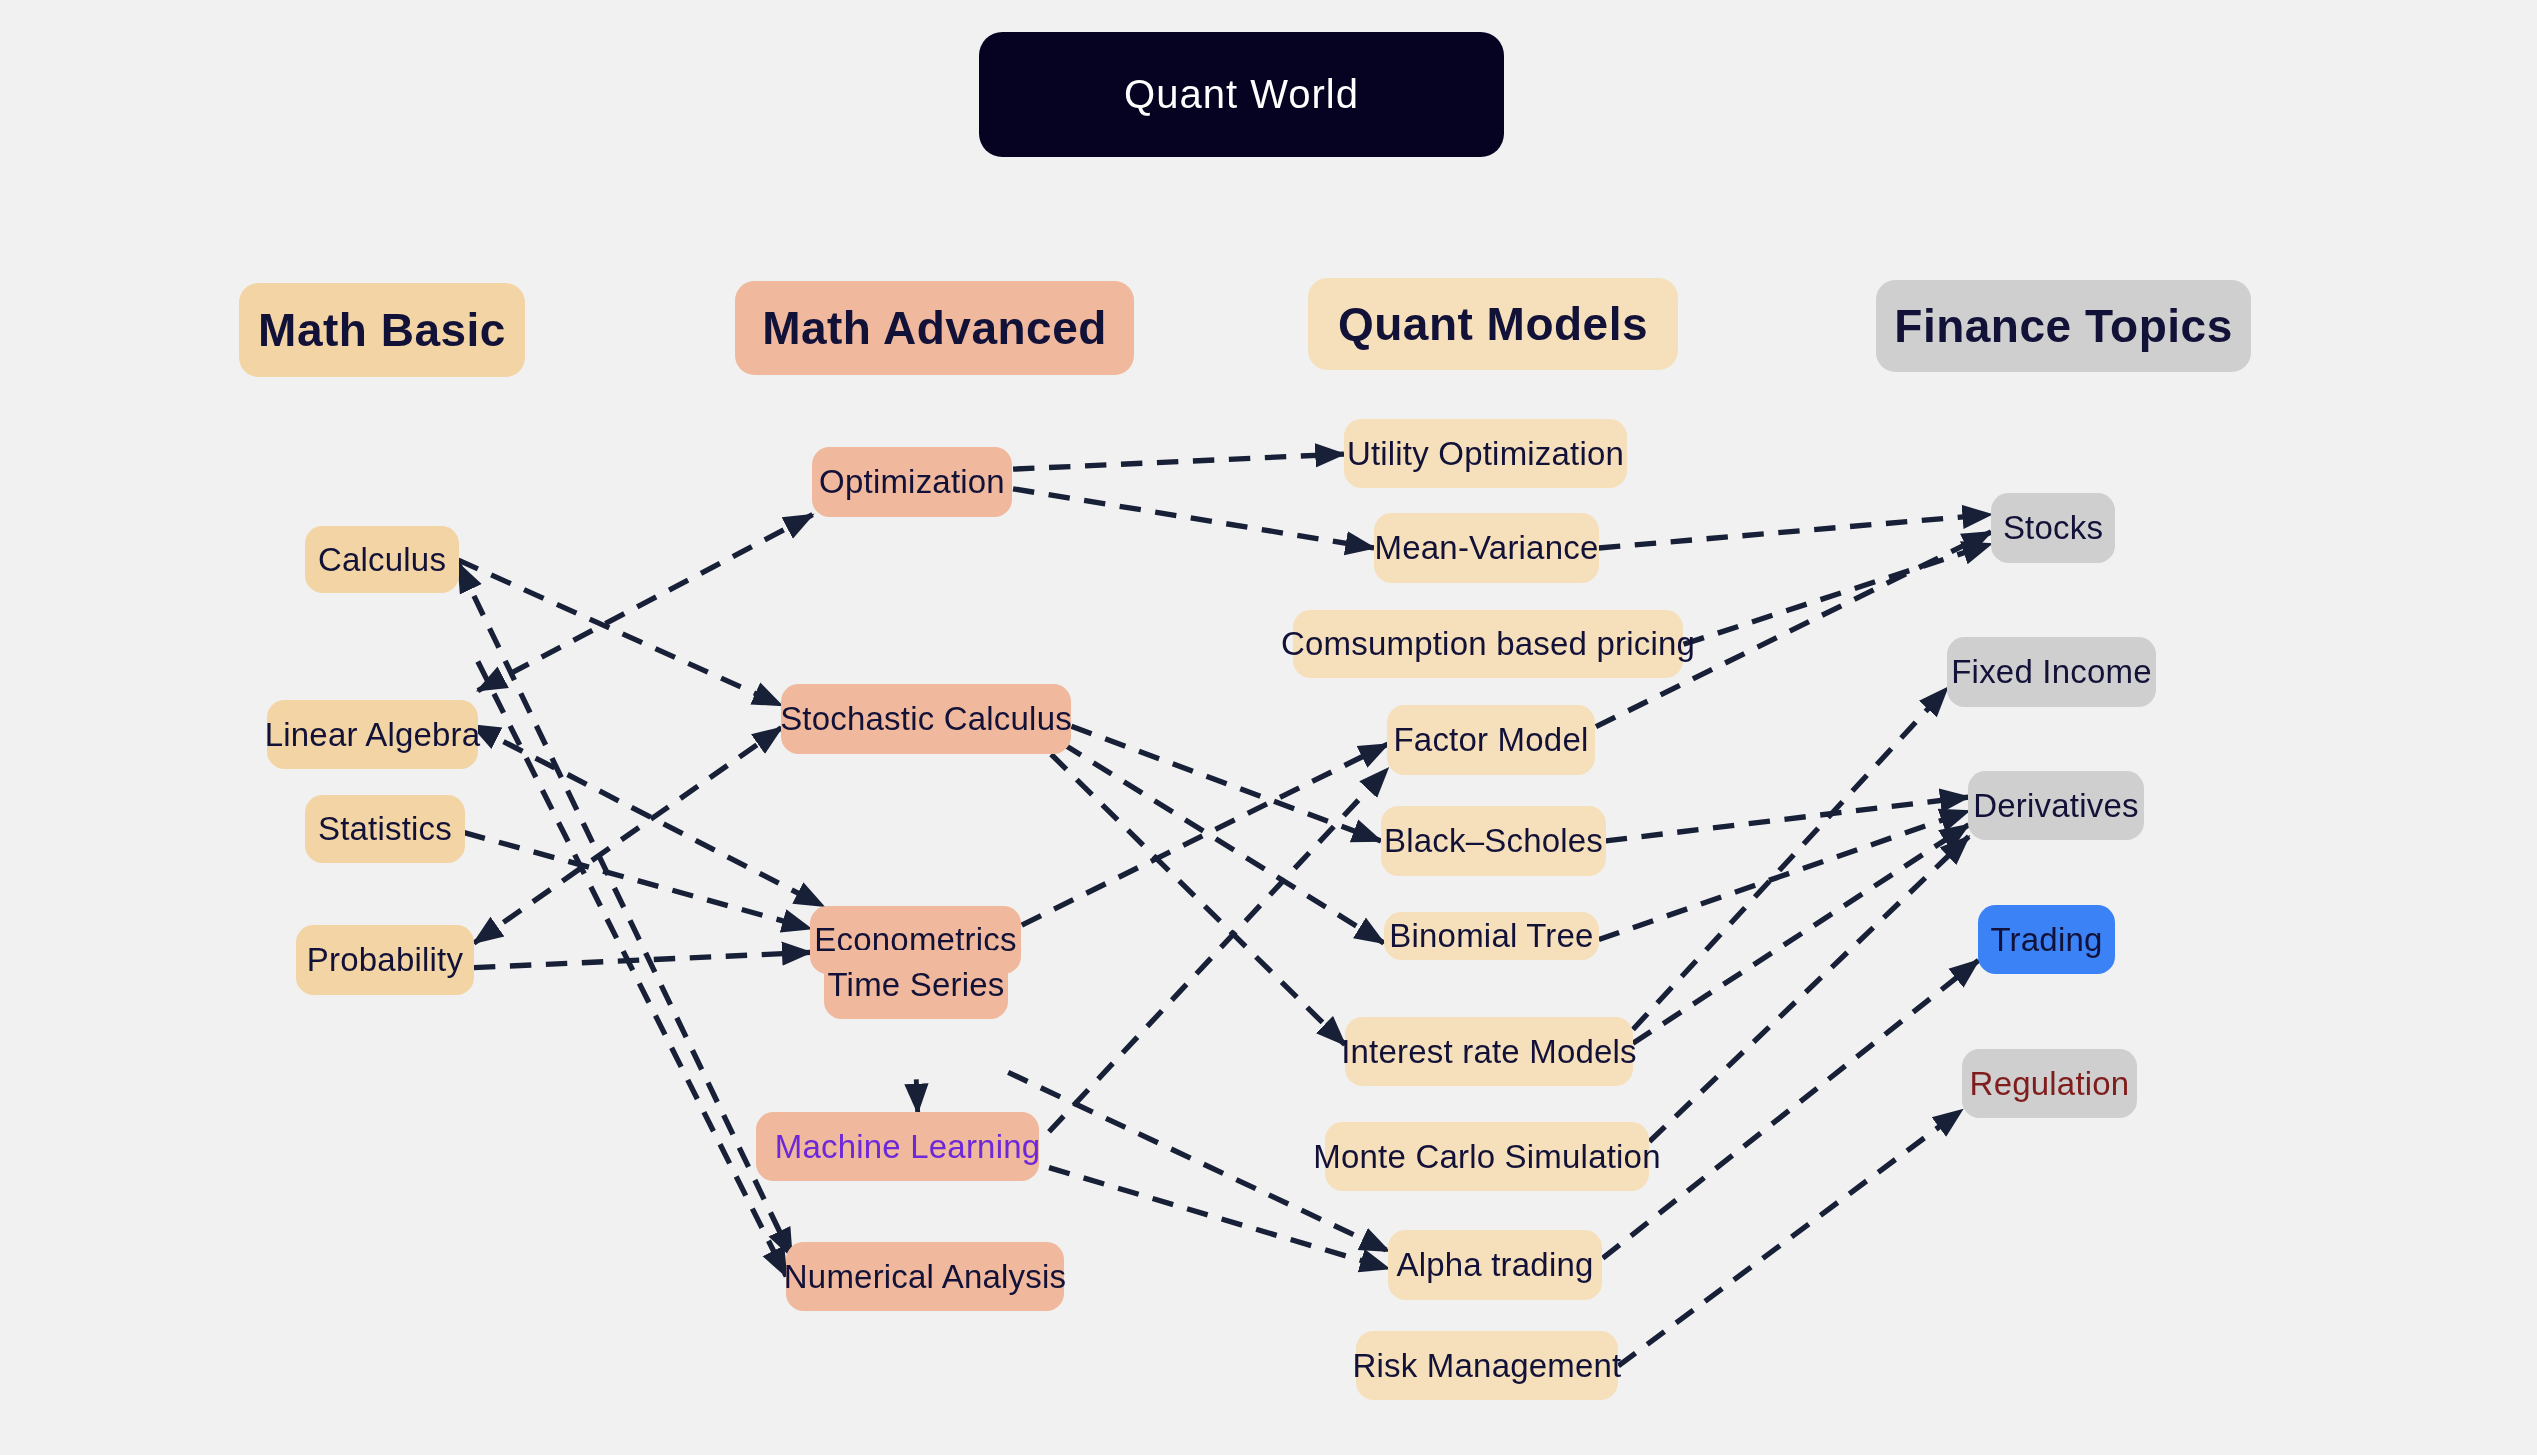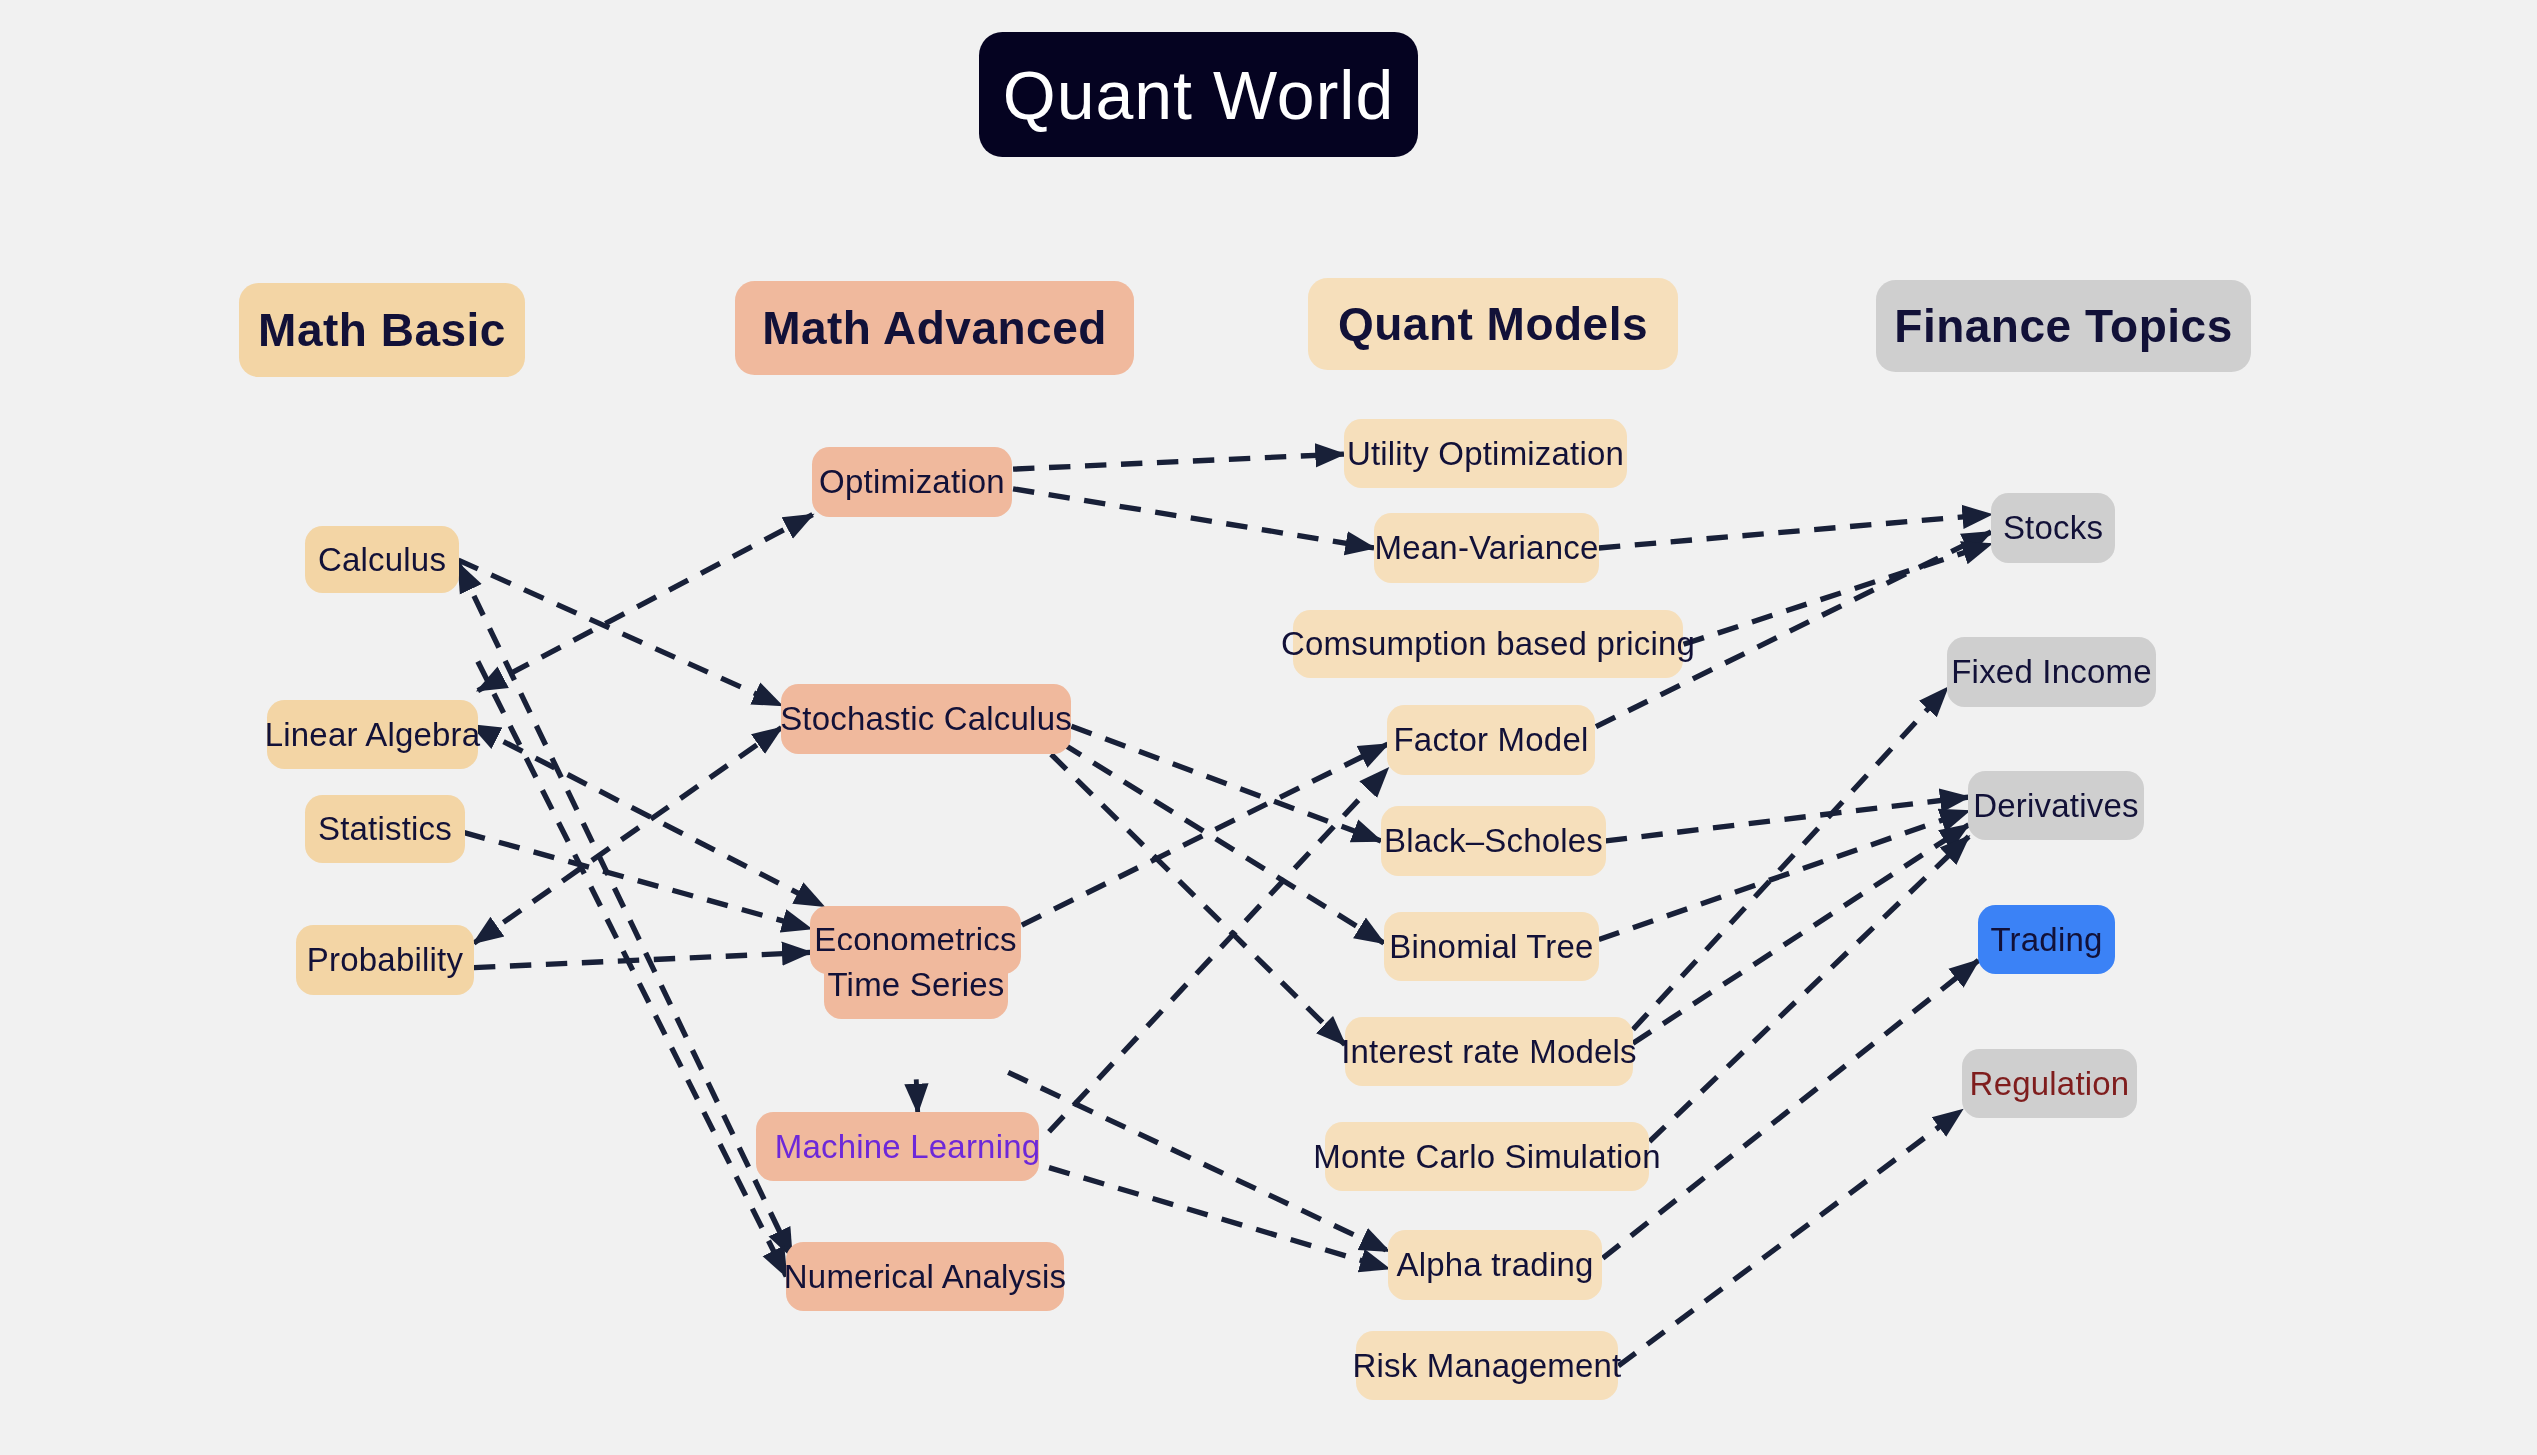--- a/index.html
+++ b/index.html
@@ -34,27 +34,27 @@
     font-size:46px;
     font-weight:bold;
     border-radius:19.5px;
     letter-spacing:0.5px;
   }
   #title{
     position:absolute;
     z-index:2;
     left:979px;
     top:32px;
-    width:439px;
+    width:525px;
     height:125px;
     display:flex;
     align-items:center;
     justify-content:center;
     border-radius:23.4px;
-    font-size:68px;
+    font-size:40px;
     letter-spacing:1px;
   }
 </style>
 </head>
 <body style="background: rgb(241, 241, 241);">
 
 <div id="stage" style="background: rgb(241, 241, 241);">
   <svg id="edges" width="2538" height="1456" viewBox="0 0 2608 1496">
     <defs>
       <marker id="arrowE" orient="auto" markerUnits="userSpaceOnUse" markerWidth="34" markerHeight="28" refX="26" refY="11" viewBox="0 0 30 22">
@@ -112,21 +112,21 @@
       <div class="node" style="left: 781px; top: 684px; width: 290px; height: 70px; background: rgb(240, 185, 157); color: rgb(18, 17, 56);">Stochastic Calculus</div>
       <div class="node" style="left: 810px; top: 906px; width: 211px; height: 68px; background: rgb(240, 185, 157); color: rgb(18, 17, 56);">Econometrics</div>
       <div class="node" style="left: 824px; top: 950px; width: 184px; height: 69px; background: rgb(240, 185, 157); color: rgb(18, 17, 56);">Time Series</div>
       <div class="node" style="left: 756px; top: 1112px; width: 263px; height: 69px; background: rgb(240, 185, 157); color: #6d28d9; padding-left: 20px;">Machine Learning</div>
       <div class="node" style="left: 786px; top: 1242px; width: 278px; height: 69px; background: rgb(240, 185, 157); color: rgb(18, 17, 56);">Numerical Analysis</div>
       <div class="node" style="left: 1344px; top: 419px; width: 283px; height: 69px; background: rgb(246, 223, 187); color: rgb(18, 17, 56);">Utility Optimization</div>
       <div class="node" style="left: 1374px; top: 513px; width: 225px; height: 70px; background: rgb(246, 223, 187); color: rgb(18, 17, 56);">Mean-Variance</div>
       <div class="node" style="left: 1293px; top: 610px; width: 390px; height: 68px; background: rgb(246, 223, 187); color: rgb(18, 17, 56);">Comsumption based pricing</div>
       <div class="node" style="left: 1387px; top: 705px; width: 208px; height: 70px; background: rgb(246, 223, 187); color: rgb(18, 17, 56);">Factor Model</div>
       <div class="node" style="left: 1381px; top: 806px; width: 225px; height: 70px; background: rgb(246, 223, 187); color: rgb(18, 17, 56);">Black–Scholes</div>
-      <div class="node" style="left: 1384px; top: 912px; width: 215px; height: 69px; background: rgb(246, 223, 187); color: rgb(18, 17, 56);">Binomial Tree</div>
+      <div class="node" style="left: 1384px; top: 912px; width: 215px; height: 48px; background: rgb(246, 223, 187); color: rgb(18, 17, 56);">Binomial Tree</div>
       <div class="node" style="left: 1345px; top: 1017px; width: 288px; height: 69px; background: rgb(246, 223, 187); color: rgb(18, 17, 56);">Interest rate Models</div>
       <div class="node" style="left: 1325px; top: 1122px; width: 324px; height: 69px; background: rgb(246, 223, 187); color: rgb(18, 17, 56);">Monte Carlo Simulation</div>
       <div class="node" style="left: 1388px; top: 1230px; width: 214px; height: 70px; background: rgb(246, 223, 187); color: rgb(18, 17, 56);">Alpha trading</div>
       <div class="node" style="left: 1356px; top: 1331px; width: 262px; height: 69px; background: rgb(246, 223, 187); color: rgb(18, 17, 56);">Risk Management</div>
       <div class="node" style="left: 1991px; top: 493px; width: 124px; height: 70px; background: rgb(207, 207, 207); color: rgb(18, 17, 56);">Stocks</div>
       <div class="node" style="left: 1947px; top: 637px; width: 209px; height: 70px; background: rgb(207, 207, 207); color: rgb(18, 17, 56);">Fixed Income</div>
       <div class="node" style="left: 1968px; top: 771px; width: 176px; height: 69px; background: rgb(207, 207, 207); color: rgb(18, 17, 56);">Derivatives</div>
       <div class="node" style="left: 1978px; top: 905px; width: 137px; height: 69px; background: #3b82f6; color: rgb(18, 17, 56);">Trading</div>
       <div class="node" style="left: 1962px; top: 1049px; width: 175px; height: 69px; background: rgb(207, 207, 207); color: #7f1d1d;">Regulation</div>
     </div>

